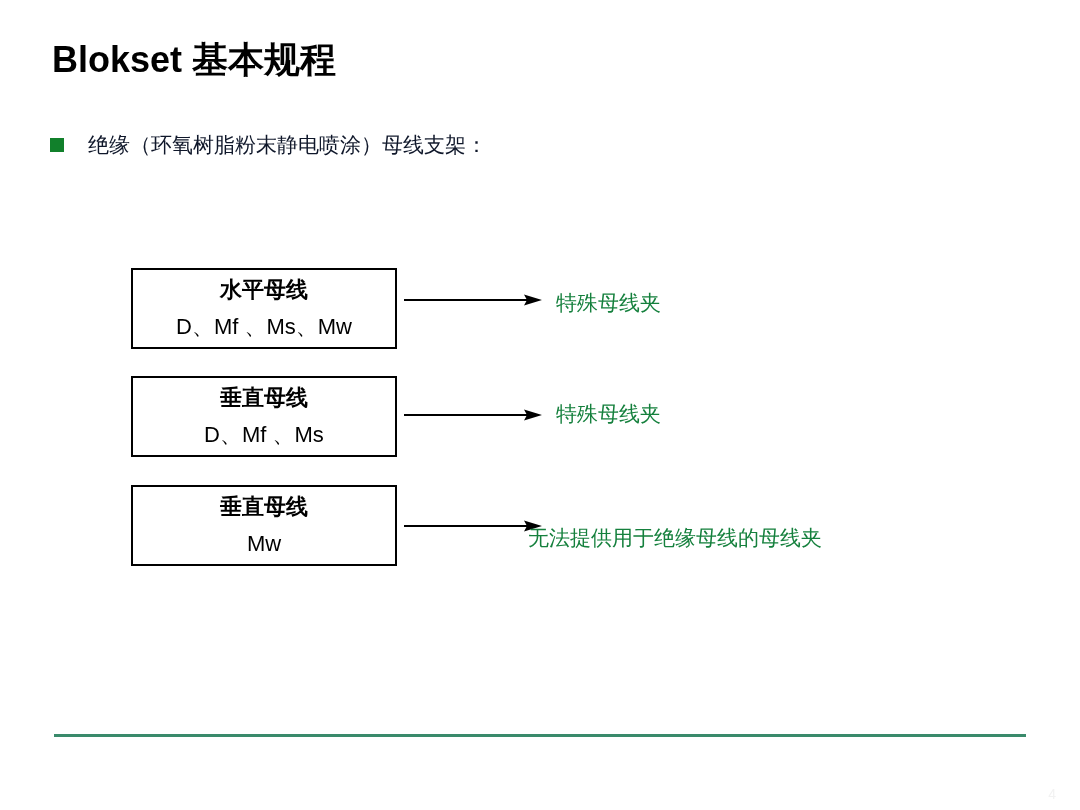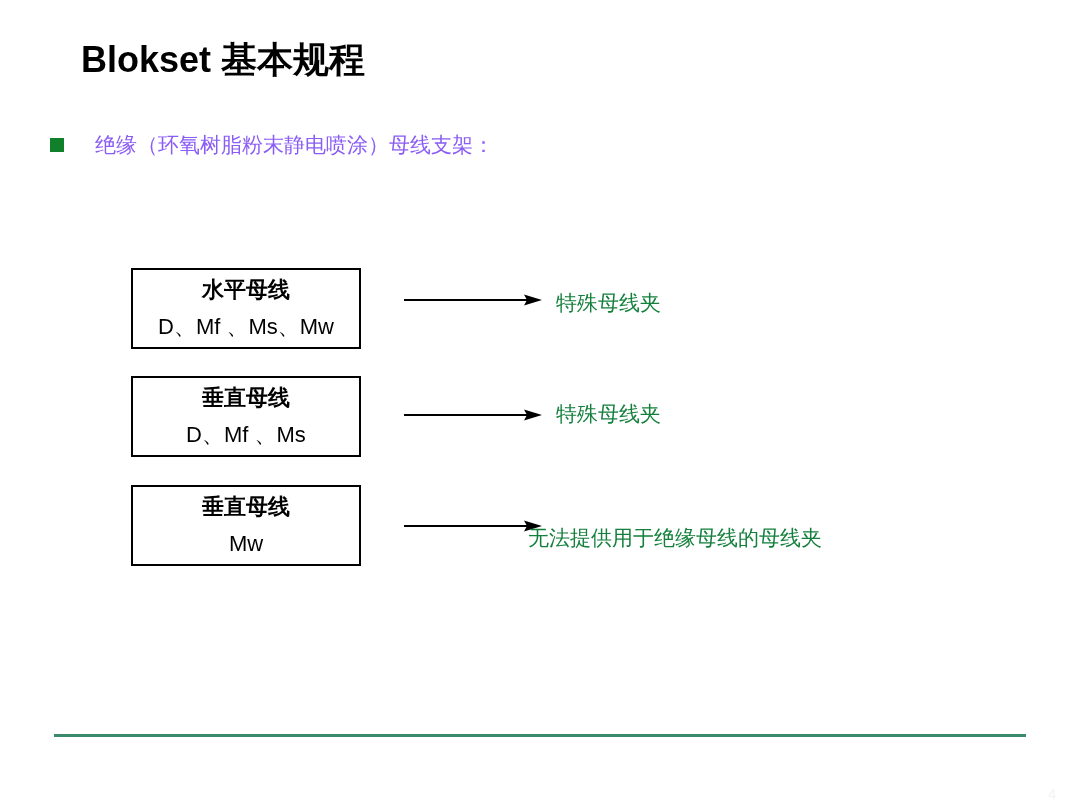--- a/index.html
+++ b/index.html
@@ -26,50 +26,49 @@
   .slide-title {
     position: absolute;
     left: 52px;
     top: 36px;
     font-size: 36px;
     font-weight: bold;
     color: #000000;
     letter-spacing: 0px;
     white-space: nowrap;
     font-family: "Liberation Sans", "DejaVu Sans", sans-serif;
-    margin-left: 29px;
   }
 
   
   .bullet-row {
     position: absolute;
     left: 50px;
     top: 131px;
     display: flex;
     align-items: center;
   }
   .bullet-square {
     width: 14px;
     height: 14px;
     background: #11802b;
     flex: 0 0 auto;
   }
   .bullet-text {
-    margin-left: 31px;
+    margin-left: 24px;
     font-size: 21px;
-    color: #8b5cf6;
+    color: #0f172a;
     white-space: nowrap;
     font-family: "DejaVu Serif", "Liberation Serif", serif;
   }
 
   
   .flow-box {
     position: absolute;
     left: 131px;
-    width: 230px;
+    width: 266px;
     border: 2px solid #000000;
     box-sizing: border-box;
     display: flex;
     flex-direction: column;
     align-items: center;
     justify-content: center;
     background: #ffffff;
   }
   .flow-box.b1 { top: 268px; height: 81px; }
   .flow-box.b2 { top: 376px; height: 81px; }

